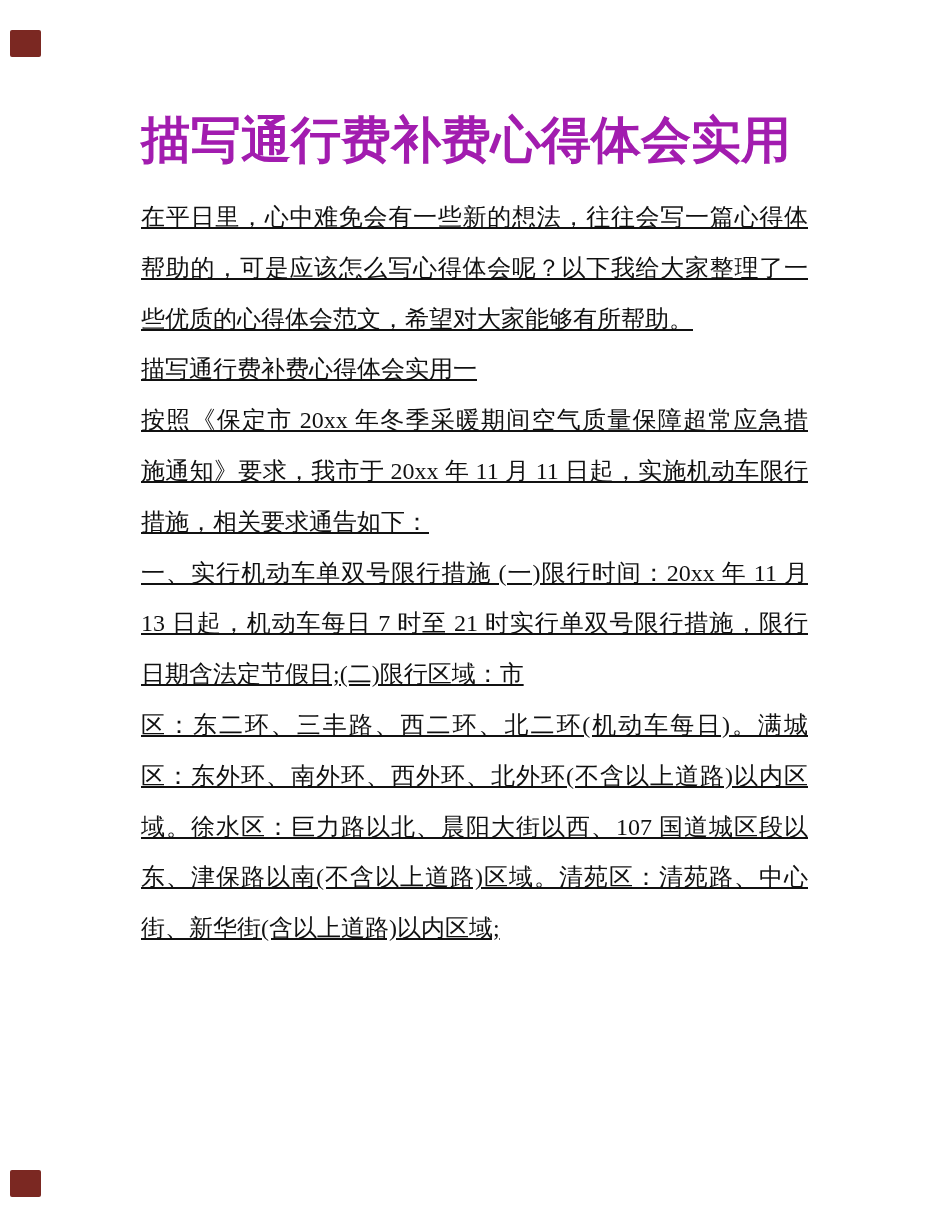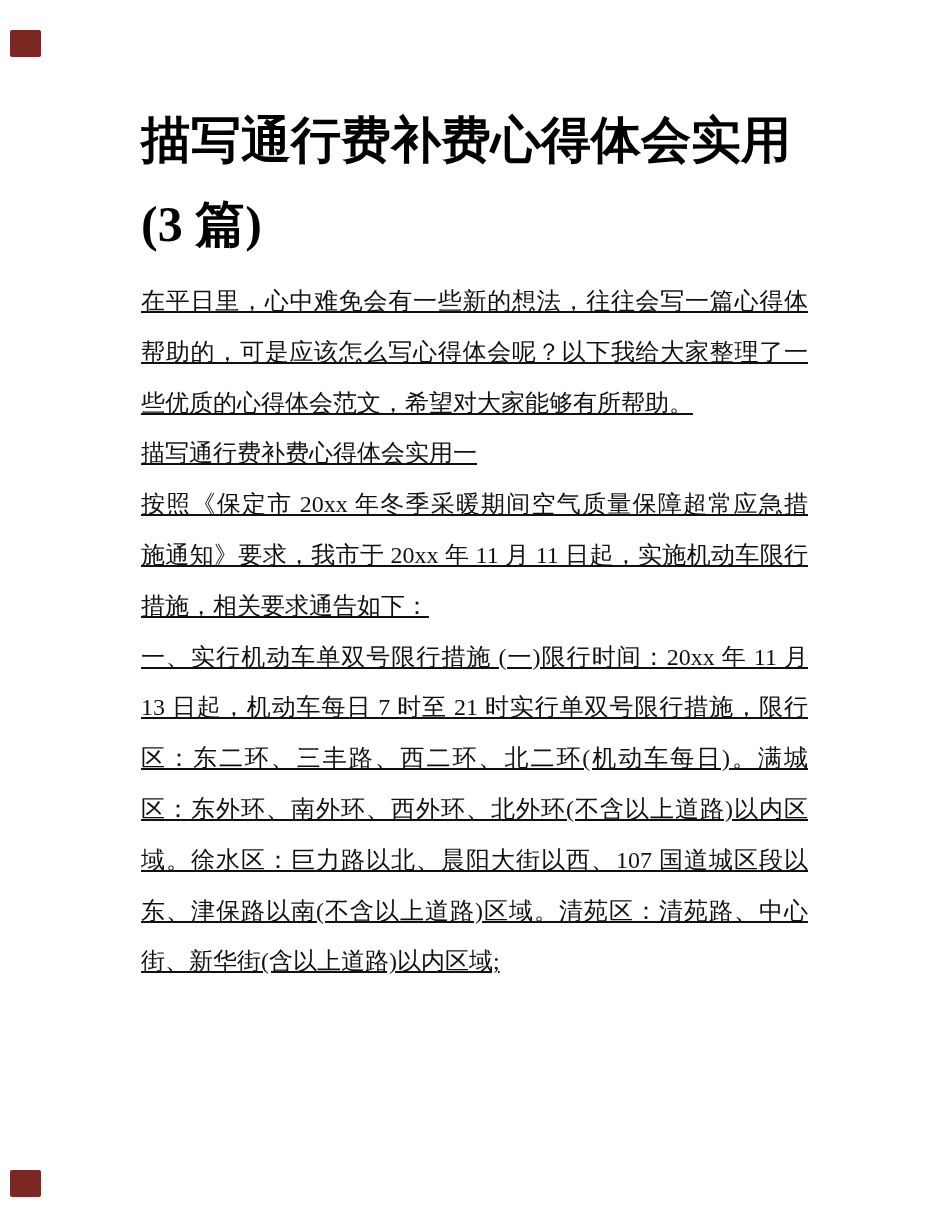--- a/index.html
+++ b/index.html
@@ -27,21 +27,21 @@
     position: absolute;
     left: 141px;
     top: 0;
     width: 667px;
   }
   .title {
     margin: 98px 0 0 0;
     font-size: 50px;
     line-height: 84px;
     font-weight: bold;
-    color: #000000;
+    color: #a21caf;
   }
   .tline { display: block; white-space: nowrap; }
   .body {
     margin-top: 10px;
     font-size: 24px;
   }
   .para { margin: 0; padding: 0; text-decoration: underline; }
   .line {
     display: block;
     height: 50.8px;
@@ -60,21 +60,20 @@
 <body>
 
 <div class="page">
 
   <div class="corner-mark top" style="background: rgb(123, 40, 34);"></div>
 
   <div class="content">
 
     <h1 class="title">
       <span class="tline">描写通行费补费心得体会实用</span>
-      <span class="tline">(3 篇)</span>
     </h1>
 
     <div class="body">
 
       <p class="para">
         <span class="line">在平日里，心中难免会有一些新的想法，往往会写一篇心得体</span>
         <span class="line">帮助的，可是应该怎么写心得体会呢？以下我给大家整理了一</span>
         <span class="line end">些优质的心得体会范文，希望对大家能够有所帮助。</span>
       </p>
 
@@ -84,20 +83,21 @@
 
       <p class="para">
         <span class="line">按照《保定市 20xx 年冬季采暖期间空气质量保障超常应急措</span>
         <span class="line">施通知》要求，我市于 20xx 年 11 月 11 日起，实施机动车限行</span>
         <span class="line end">措施，相关要求通告如下：</span>
       </p>
 
       <p class="para">
         <span class="line">一、实行机动车单双号限行措施 (一)限行时间：20xx 年 11 月</span>
         <span class="line">13 日起，机动车每日 7 时至 21 时实行单双号限行措施，限行</span>
+        <span class="line end">日期含法定节假日;(二)限行区域：市</span>
       </p>
 
       <p class="para">
         <span class="line">区：东二环、三丰路、西二环、北二环(机动车每日)。满城</span>
         <span class="line">区：东外环、南外环、西外环、北外环(不含以上道路)以内区</span>
         <span class="line">域。徐水区：巨力路以北、晨阳大街以西、107 国道城区段以</span>
         <span class="line">东、津保路以南(不含以上道路)区域。清苑区：清苑路、中心</span>
         <span class="line end">街、新华街(含以上道路)以内区域;</span>
       </p>
 

